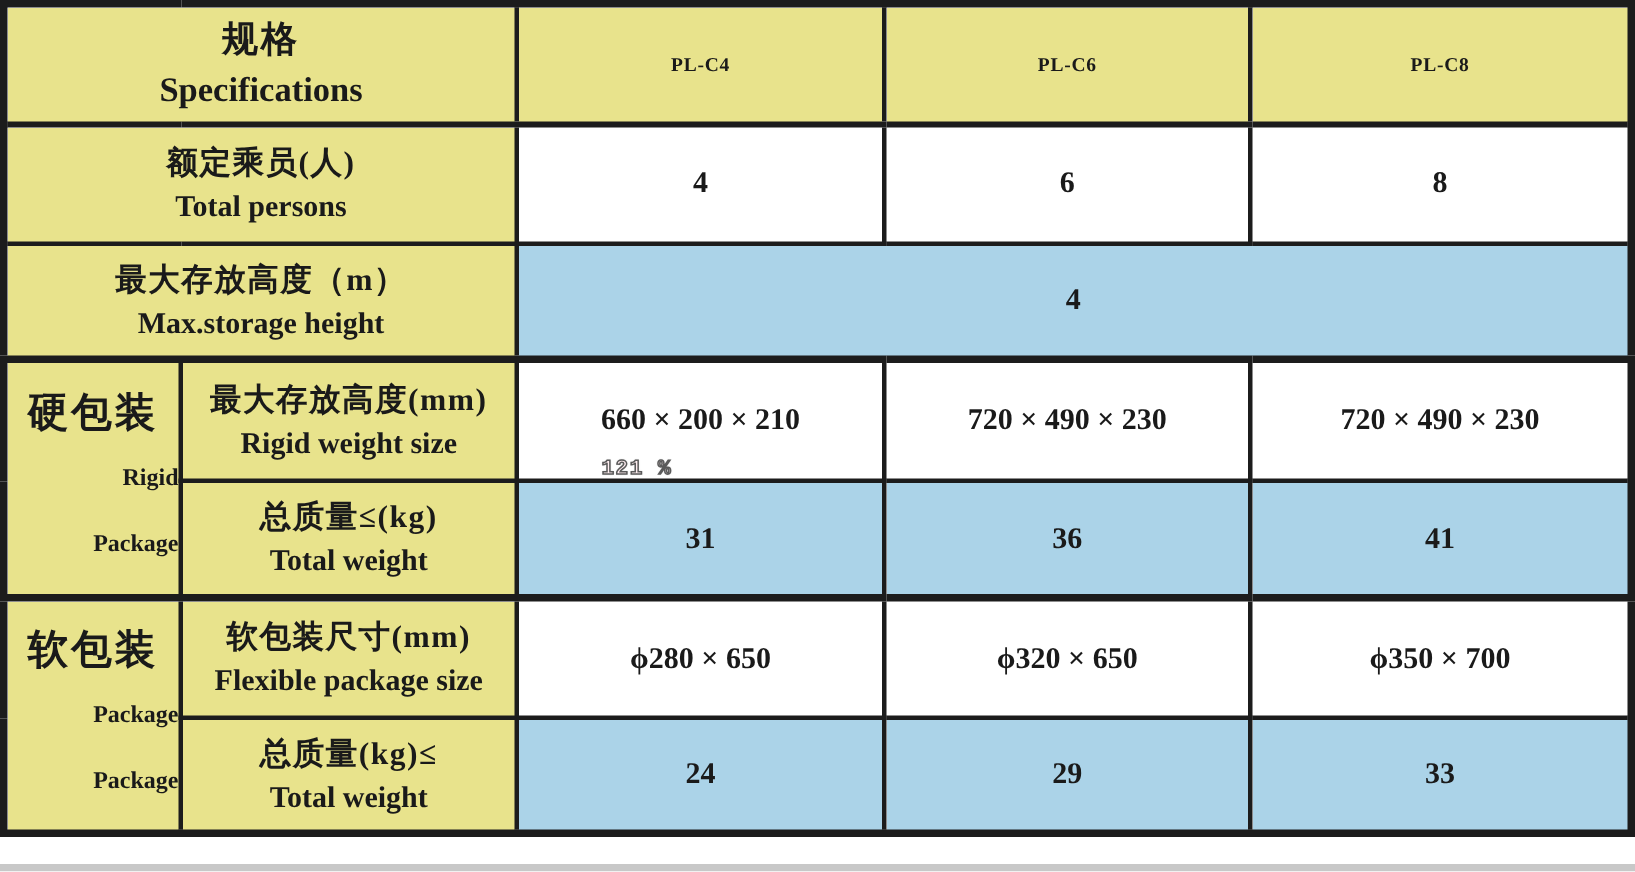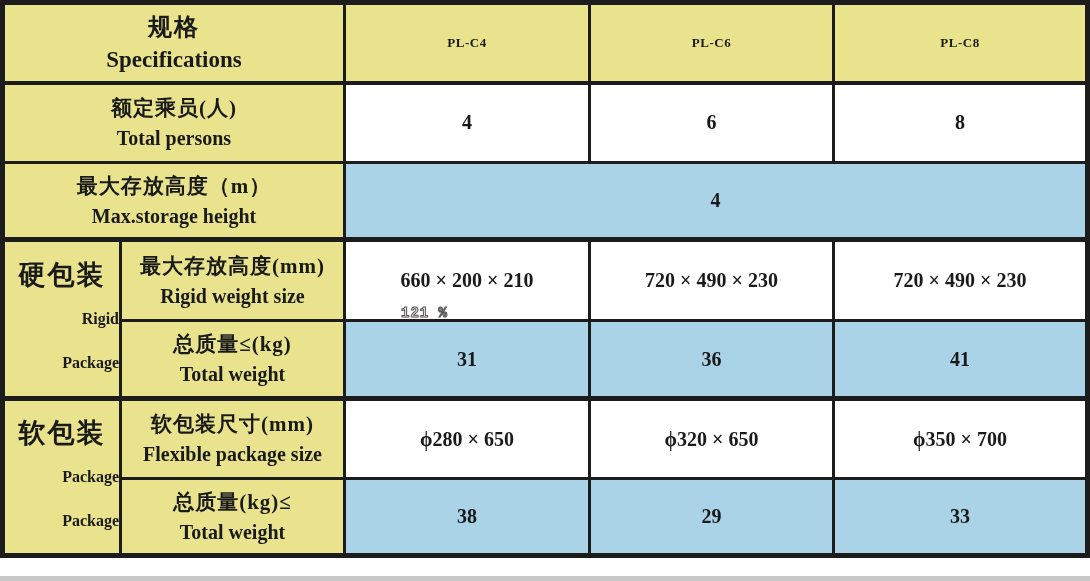--- a/index.html
+++ b/index.html
@@ -161,21 +161,21 @@
         <td class="white val">ϕ280 × 650</td>
         <td class="white val">ϕ320 × 650</td>
         <td class="white val">ϕ350 × 700</td>
       </tr>
 
       <tr class="r7">
         <td class="yellow">
           <span class="cn">总质量(kg)≤</span>
           <span class="en">Total weight</span>
         </td>
-        <td class="blue val">38</td>
+        <td class="blue val">24</td>
         <td class="blue val">29</td>
         <td class="blue val">33</td>
       </tr>
 
     </tbody>
   </table>
 
   <div id="zoom-overlay">121 %</div>
   <div class="bottom-strip"></div>
 

